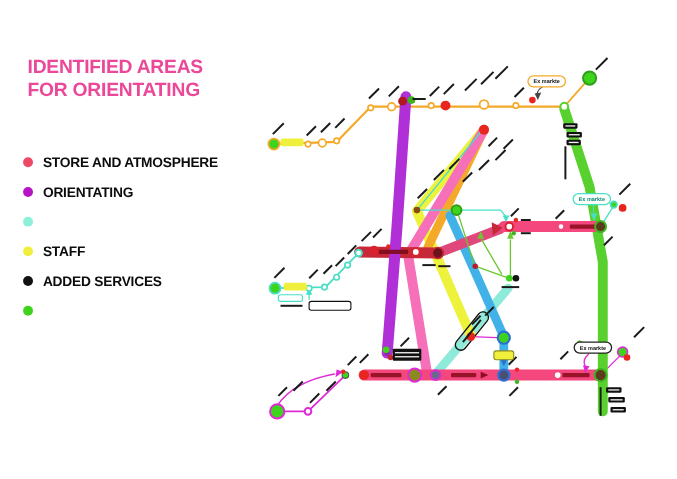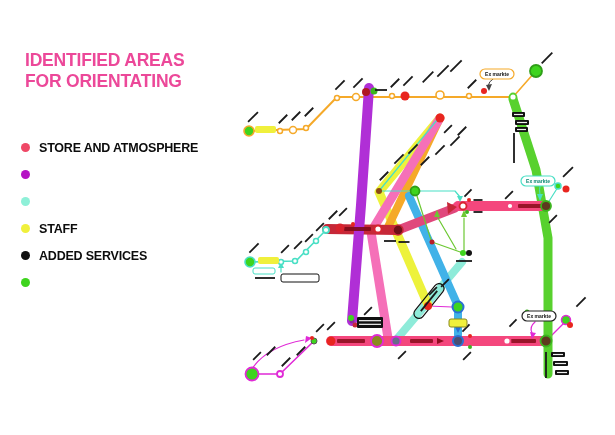--- a/index.html
+++ b/index.html
@@ -25,20 +25,21 @@
     <div>FOR ORIENTATING</div>
   </div>
 
   <ul class="legend">
     <li>
       <span class="dot" style="background: rgb(239, 72, 102);"></span>
       <span class="lab">STORE AND ATMOSPHERE</span>
       </li>
     <li>
       <span class="dot" style="background: rgb(181, 19, 196);"></span>
+      <span class="lab">ORIENTATING</span>
       </li>
     <li>
       <span class="dot" style="background: rgb(142, 240, 216);"></span>
       </li>
     <li>
       <span class="dot" style="background: rgb(240, 240, 60);"></span>
       <span class="lab">STAFF</span>
       </li>
     <li>
       <span class="dot" style="background: rgb(17, 17, 17);"></span>

